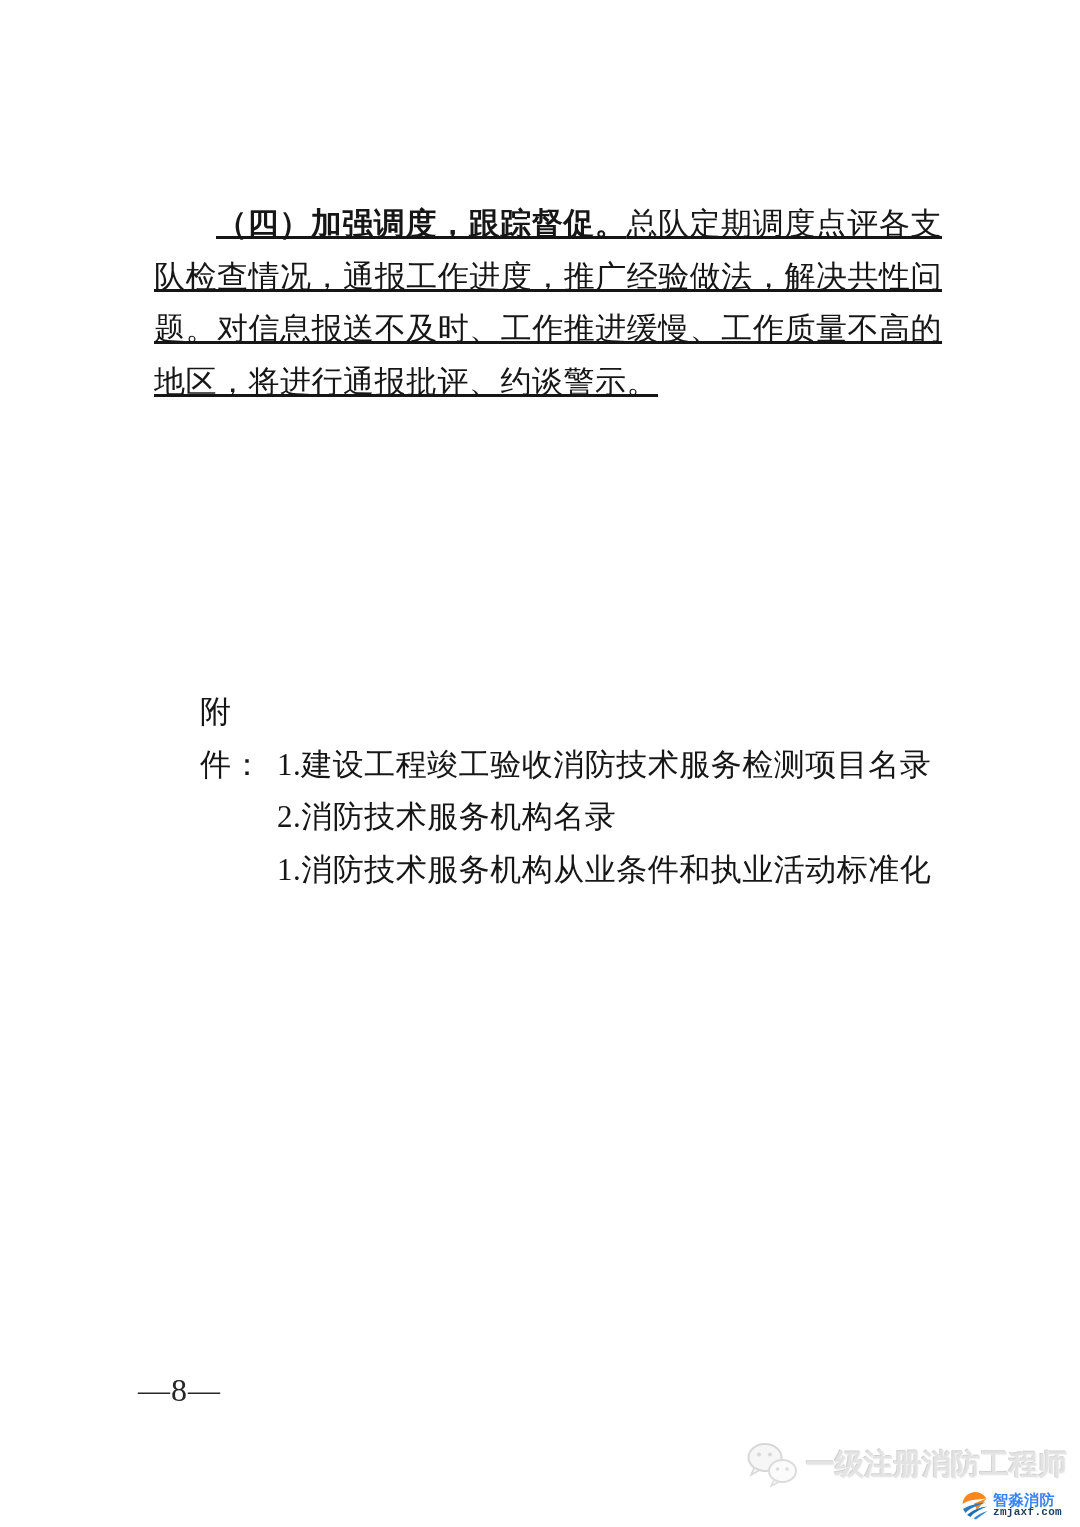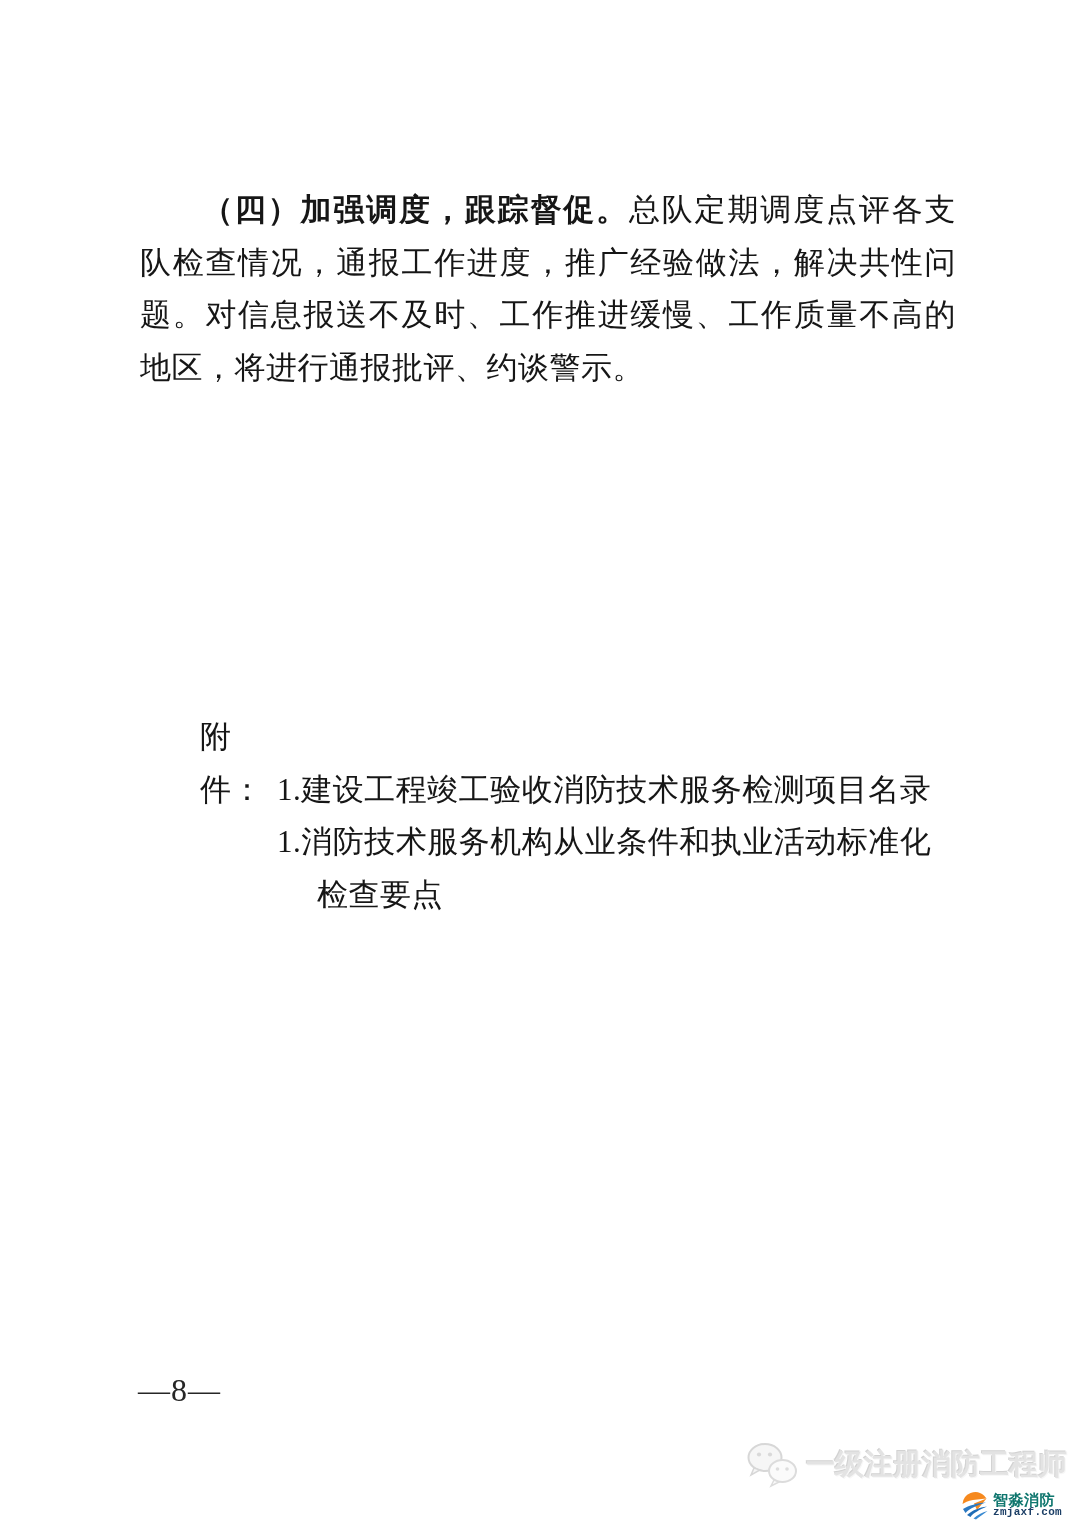--- a/index.html
+++ b/index.html
@@ -21,31 +21,32 @@
     position: absolute;
     left: 140px;
     top: 184px;
     width: 816px;
     font-size: 31px;
     line-height: 52.5px;
     text-align: justify;
     letter-spacing: 0.5px;
   }
   .doc-body p {
-    margin: 0;
+    margin: 14px;
     text-indent: 2em;
+    text-decoration: underline;
   }
   .para-lead {
     font-weight: 700;
   }
   
   .attachments {
     position: absolute;
     left: 140px;
-    top: 711px;
+    top: 686px;
     width: 860px;
     font-size: 31px;
     line-height: 52.5px;
     letter-spacing: 0.5px;
   }
   .att-line       { padding-left: 137px; }
   .att-line.first { padding-left: 60px; }
   .att-line.cont  { padding-left: 177px; }
   .att-label {
     display: inline-block;
@@ -91,21 +92,21 @@
   .brand-icon { display: inline-flex; }
   .brand-texts {
     display: flex;
     flex-direction: column;
     line-height: 1;
   }
   .brand-name {
     font-family: "Liberation Sans", "DejaVu Sans", sans-serif;
     font-size: 15px;
     font-weight: 700;
-    color: #0f766e;
+    color: #3b82f6;
     letter-spacing: 0.5px;
     white-space: nowrap;
   }
   .brand-url {
     font-family: "Liberation Mono", "DejaVu Sans Mono", monospace;
     font-size: 11px;
     font-weight: 700;
     color: #1c3f66;
     letter-spacing: 0.3px;
     margin-top: 0;
@@ -116,22 +117,22 @@
 <body>
 
 <div class="page">
 
   <div class="doc-body">
     <p><span class="para-lead">（四）加强调度，跟踪督促。</span><span>总队定期调度点评各支队检查情况，通报工作进度，推广经验做法，解决共性问题。对信息报送不及时、工作推进缓慢、工作质量不高的地区，将进行通报批评、约谈警示。</span></p>
   </div>
 
   <div class="attachments">
     <div class="att-line first"><span class="att-label">附件：</span><span>1.建设工程竣工验收消防技术服务检测项目名录</span></div>
+    <div class="att-line">2.消防技术服务机构名录</div>
     <div class="att-line">1.消防技术服务机构从业条件和执业活动标准化</div>
-    <div class="att-line cont">检查要点</div>
   </div>
 
   <div class="page-number">—8—</div>
 
   <div class="watermark">
     <span class="wm-icon">
       <svg width="54" height="46" viewBox="0 0 54 46" xmlns="http://www.w3.org/2000/svg">
         <ellipse cx="19" cy="15.5" rx="16.5" ry="13.5" fill="#f6f6f6" stroke="#d7d7d7" stroke-width="2"></ellipse>
         <path d="M8 26 L5 33 L14 28 Z" fill="#f6f6f6" stroke="#d7d7d7" stroke-width="1.5"></path>
         <circle cx="13" cy="12.5" r="2.1" fill="#d9d9d9"></circle>

